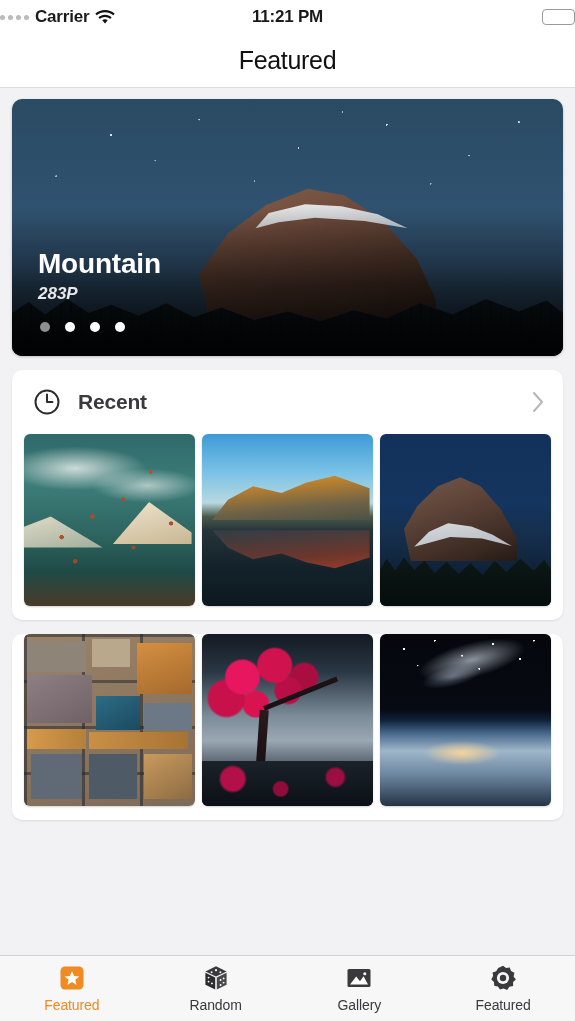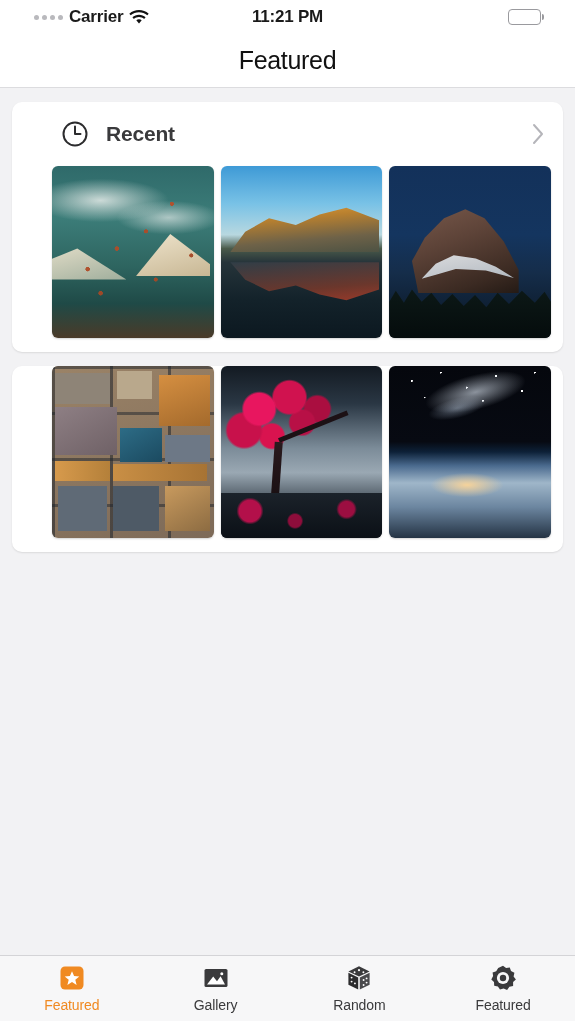--- a/index.html
+++ b/index.html
@@ -7,21 +7,21 @@
   body {
     font-family: "Liberation Sans", sans-serif;
     background:#f2f2f4;
     -webkit-font-smoothing:antialiased;
   }
   .phone { position:relative; width:575px; height:1021px; background:#f2f2f4; display:flex; flex-direction:column; }
 
   
   .statusbar {
     height:34px; background:#ffffff; flex:0 0 34px;
-    display:flex; align-items:center; padding:0 34px; position:relative;
+    display:flex; align-items:center; padding:0 0; position:relative;
   }
   .sb-left { display:flex; align-items:center; gap:6px; }
   .sig-dots { display:flex; gap:3px; align-items:flex-end; }
   .sig-dots i { width:5px; height:5px; border-radius:50%; background:#b9b9bd; display:block; }
   .carrier { font-size:17px; font-weight:bold; color:#1a1a1a; letter-spacing:-0.2px; }
   .wifi { width:20px; height:15px; display:block; }
   .sb-time {
     position:absolute; left:0; right:0; text-align:center;
     font-size:17px; font-weight:bold; color:#1a1a1a; letter-spacing:-0.2px;
   }
@@ -87,21 +87,21 @@
   .hero-text { position:absolute; left:26px; bottom:52px; }
   .hero-title { color:#fff; font-size:28px; font-weight:bold; letter-spacing:-0.2px; line-height:1.1; }
   .hero-sub { color:#e9e9ec; font-size:17px; font-style:italic; font-weight:bold; margin-top:4px; }
   .dots { position:absolute; left:28px; bottom:24px; display:flex; gap:15px; }
   .dots span { width:10px; height:10px; border-radius:50%; background:#ffffff; display:block; }
   .dots span.dim { background:#8e8e93; }
 
   
   .card {
     margin-top:14px; background:#ffffff; border-radius:10px;
-    box-shadow:0 1px 2px rgba(0,0,0,.10); overflow:hidden;padding-left:28px;
+    box-shadow:0 1px 2px rgba(0,0,0,.10); overflow:hidden;
   }
   .card-head {
     height:64px; display:flex; align-items:center; padding:0 18px 0 20px; gap:16px;
   }
   .head-icon { width:30px; height:30px; flex:0 0 30px; display:block; color:#2c2c2e; }
   .head-title { font-size:21px; font-weight:bold; color:#3a3a3c; letter-spacing:-0.2px; flex:1 1 auto; }
   .chev { width:14px; height:24px; flex:0 0 14px; color:#b5b5ba; }
 
   .thumbs { display:flex; gap:7px; padding:0 12px 14px 12px; }
   .thumb {
@@ -288,20 +288,37 @@
       </span>
     </div>
   </div>
 
   <div class="navbar">
     <div class="nav-title">Featured</div>
   </div>
 
   <div class="scroll">
 
+    <div class="hero">
+      <div class="sky"></div>
+      <div class="rock"></div>
+      <div class="snowcap"></div>
+      <div class="trees"></div>
+      <div class="scrim"></div>
+      <div class="hero-text">
+        <div class="hero-title">Mountain</div>
+        <div class="hero-sub">283P</div>
+      </div>
+      <div class="dots">
+        <span class="dim"></span>
+        <span></span>
+        <span></span>
+        <span></span>
+      </div>
+    </div>
 
     <div class="card">
       <div class="card-head">
         <svg class="head-icon" viewBox="0 0 30 30">
           <circle cx="15" cy="15" r="11.5" fill="none" stroke="currentColor" stroke-width="2"></circle>
           <path d="M15 7.5 V15 H20.5" fill="none" stroke="currentColor" stroke-width="2" stroke-linecap="round" stroke-linejoin="round"></path>
         </svg>
         <span class="head-title">Recent</span>
         <svg class="chev" viewBox="0 0 14 24">
           <path d="M3 3 L11 12 L3 21" fill="none" stroke="currentColor" stroke-width="2" stroke-linecap="round" stroke-linejoin="round"></path>
@@ -370,29 +387,20 @@
   </div>
 
   <div class="tabbar">
 
     <div class="tab active">
       <svg class="ticon" viewBox="0 0 28 28">
         <rect x="2.5" y="2.5" width="23" height="23" rx="4.5" fill="#f08a22"></rect>
         <path d="M14 7.2 L16.1 12 L21.3 12.4 L17.3 15.8 L18.6 20.9 L14 18.1 L9.4 20.9 L10.7 15.8 L6.7 12.4 L11.9 12 Z" fill="#ffffff"></path>
       </svg>
       <span class="tlabel">Featured</span>
-    </div>
-
-    <div class="tab">
-      <svg class="ticon" viewBox="0 0 28 28">
-        <rect x="2.5" y="5" width="23" height="18" rx="1.6" fill="#3a3a3c"></rect>
-        <path d="M5 20.5 L11.2 12.6 L15 17.2 L18.6 12.2 L23 20.5 Z" fill="#ffffff"></path>
-        <circle cx="19.8" cy="9.8" r="1.5" fill="#ffffff"></circle>
-      </svg>
-      <span class="tlabel">Gallery</span>
     </div>
 
     <div class="tab">
       <svg class="ticon" viewBox="0 0 28 28">
         <path d="M14 2.2 L24.6 7.4 L14 12.6 L3.4 7.4 Z" fill="#3a3a3c"></path>
         <path d="M3.4 8.8 L13.2 13.6 V25.6 L3.4 20.8 Z" fill="#2c2c2e"></path>
         <path d="M24.6 8.8 L14.8 13.6 V25.6 L24.6 20.8 Z" fill="#4a4a4d"></path>
         <circle cx="14" cy="6.2" r="1.1" fill="#fff"></circle>
         <circle cx="9.6" cy="8.2" r=".95" fill="#fff"></circle>
         <circle cx="18.4" cy="8.2" r=".95" fill="#fff"></circle>
@@ -402,20 +410,29 @@
         <circle cx="18.6" cy="16" r=".95" fill="#fff"></circle>
         <circle cx="21.6" cy="14.4" r=".95" fill="#fff"></circle>
         <circle cx="18.6" cy="21" r=".95" fill="#fff"></circle>
         <circle cx="21.6" cy="18.6" r=".95" fill="#fff"></circle>
       </svg>
       <span class="tlabel">Random</span>
     </div>
 
     <div class="tab">
       <svg class="ticon" viewBox="0 0 28 28">
+        <rect x="2.5" y="5" width="23" height="18" rx="1.6" fill="#3a3a3c"></rect>
+        <path d="M5 20.5 L11.2 12.6 L15 17.2 L18.6 12.2 L23 20.5 Z" fill="#ffffff"></path>
+        <circle cx="19.8" cy="9.8" r="1.5" fill="#ffffff"></circle>
+      </svg>
+      <span class="tlabel">Gallery</span>
+    </div>
+
+    <div class="tab">
+      <svg class="ticon" viewBox="0 0 28 28">
         <path d="M14 1.8 L17.1 4.1 L20.8 3.4 L22 7 L25.4 8.8 L24.6 12.5 L26.9 15.6 L24.1 18.1 L24.1 21.9 L20.4 22.8 L18.1 25.9 L14.6 24.5 L11 25.6 L8.9 22.5 L5.2 21.8 L5 18 L2.3 15.4 L4.1 12.1 L3.6 8.4 L7.2 7.2 L9.2 4 Z" fill="#3a3a3c"></path>
         <circle cx="14" cy="14" r="6.1" fill="#f7f7f8"></circle>
         <circle cx="14" cy="14" r="3.2" fill="#3a3a3c"></circle>
       </svg>
       <span class="tlabel">Featured</span>
     </div>
 
   </div>
 </div>
 

